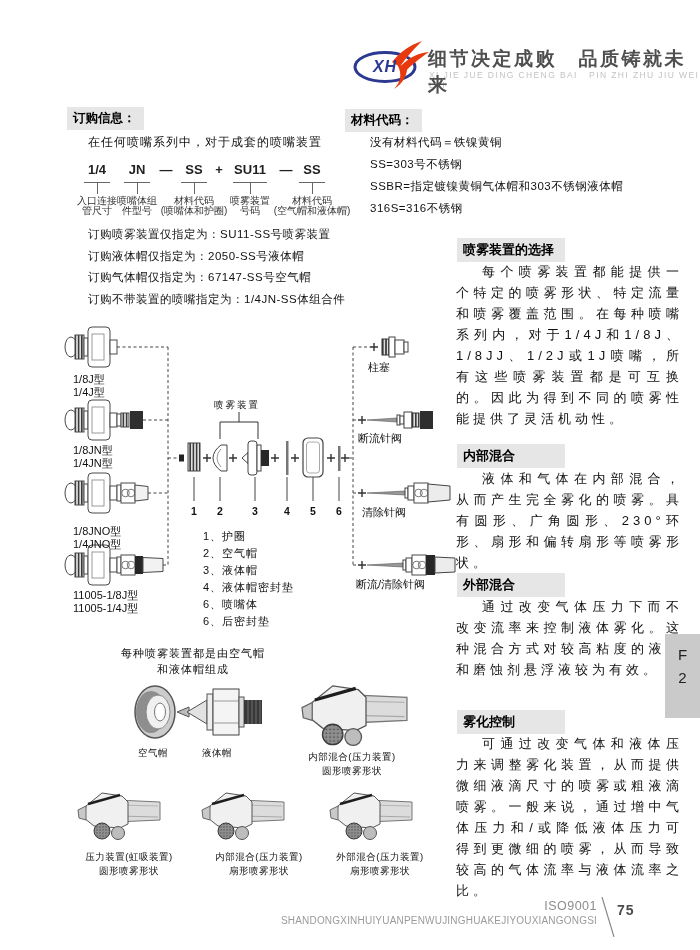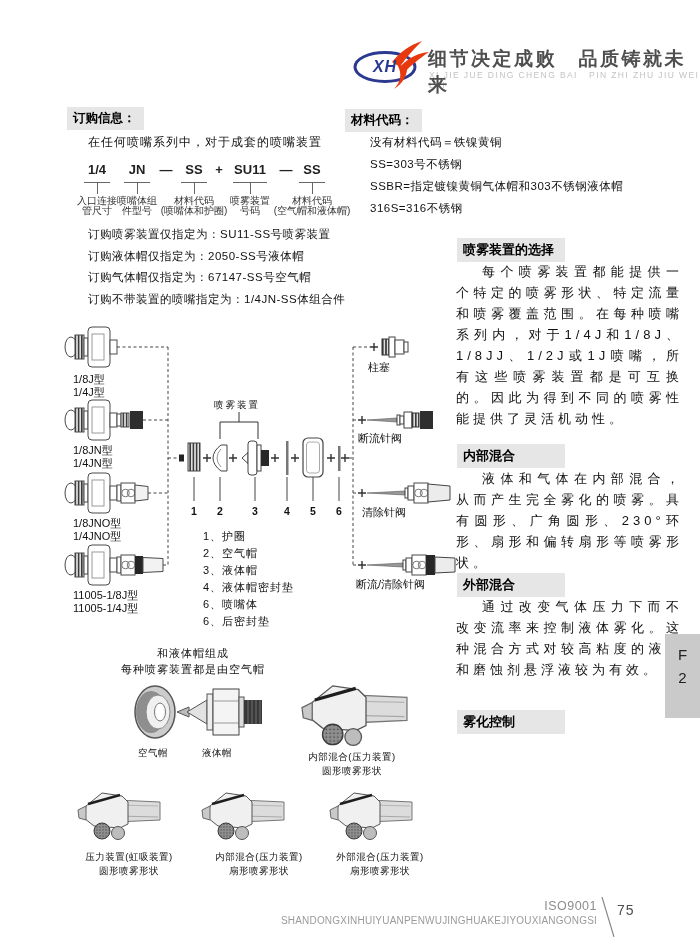--- a/index.html
+++ b/index.html
@@ -34,21 +34,21 @@
   .capcap { position:absolute; left:48px; top:7px; width:180px; text-align:center; font-size:11px; line-height:16px; letter-spacing:1px; color:#111; }
   .caplbl { position:absolute; text-align:center; font-size:9.5px; line-height:13.5px; letter-spacing:0.5px; color:#111; }
 
   .tab { position:absolute; left:665px; top:634px; width:35px; height:84px; background:#cacaca; text-align:center; }
   .tab div { font-size:15px; color:#222; }
   .tab .t1 { margin-top:12px; }
   .tab .t2 { margin-top:6px; }
 
   .iso { position:absolute; left:437px; top:899px; width:160px; text-align:right; font-size:12.5px; color:#8d8d8d; letter-spacing:0.5px; }
   .company { position:absolute; left:170px; top:915px; width:427px; text-align:right; font-size:10px; color:#9b9b9b; letter-spacing:0.2px; white-space:nowrap; }
-  .pageno { position:absolute; left:617px; top:902px; font-size:14px; font-weight:normal; color:#4c4c4c; letter-spacing:1px; }
+  .pageno { position:absolute; left:617px; top:902px; font-size:14px; font-weight:bold; color:#4c4c4c; letter-spacing:1px; }
 </style>
 </head>
 <body>
 
 <div class="page">
 
   <svg class="abs" style="left:352px;top:40px" width="78" height="50" viewBox="0 0 78 50">
     <ellipse cx="33" cy="27" rx="30" ry="14.5" fill="none" stroke="#2b3990" stroke-width="3"></ellipse>
     <path d="M40 22 C48 12 58 5 70 1 C60 11 52 20 48 27 Z" fill="#e8380d"></path>
     <path d="M48 27 C56 18 66 13 77 12 C67 19 58 26 53 32 Z" fill="#e8380d"></path>
@@ -113,20 +113,21 @@
   <div class="shead" style="top:238px">喷雾装置的选择</div>
   <div class="spara" style="top:261px">每个喷雾装置都能提供一个特定的喷雾形状、特定流量和喷雾覆盖范围。在每种喷嘴系列内，对于1/4J和1/8J、1/8JJ、1/2J或1J喷嘴，所有这些喷雾装置都是可互换的。因此为得到不同的喷雾性能提供了灵活机动性。</div>
 
   <div class="shead" style="top:444px">内部混合</div>
   <div class="spara" style="top:468px">液体和气体在内部混合，从而产生完全雾化的喷雾。具有圆形、广角圆形、230°环形、扇形和偏转扇形等喷雾形状。</div>
 
   <div class="shead" style="top:573px">外部混合</div>
   <div class="spara" style="top:596px">通过改变气体压力下而不改变流率来控制液体雾化。这种混合方式对较高粘度的液体和磨蚀剂悬浮液较为有效。</div>
 
   <div class="shead" style="top:710px">雾化控制</div>
+  <div class="spara" style="top:733px">可通过改变气体和液体压力来调整雾化装置，从而提供微细液滴尺寸的喷雾或粗液滴喷雾。一般来说，通过增中气体压力和/或降低液体压力可得到更微细的喷雾，从而导致较高的气体流率与液体流率之比。</div>
 
   <div class="diagram">
     <svg width="405" height="300" viewBox="0 0 405 300">
       <defs>
         <pattern id="hv" width="3.2" height="4" patternUnits="userSpaceOnUse">
           <rect width="3.2" height="4" fill="#dedede"></rect>
           <rect width="1.6" height="4" fill="#3a3a3a"></rect>
         </pattern>
         <g id="nozbase" stroke="#4a4a4a" stroke-width="1" fill="#fff">
           <ellipse cx="6" cy="0" rx="6" ry="10"></ellipse>
@@ -252,21 +253,21 @@
 
     
     <div class="dlabel" style="left:18px;top:48px">
       <div>1/8J型</div>
       <div>1/4J型</div>
     </div>
     <div class="dlabel" style="left:18px;top:119px">
       <div>1/8JN型</div>
       <div>1/4JN型</div>
     </div>
-    <div class="dlabel" style="left:18px;top:192px">
+    <div class="dlabel" style="left:18px;top:200px">
       <div>1/8JNO型</div>
       <div>1/4JNO型</div>
     </div>
     <div class="dlabel" style="left:18px;top:264px">
       <div>11005-1/8J型</div>
       <div>11005-1/4J型</div>
     </div>
 
     <div class="asmlbl">喷雾装置</div>
 
@@ -285,22 +286,22 @@
     <div class="plist" style="left:148px;top:289px">6、后密封垫</div>
 
     <div class="dlabel" style="left:313px;top:36px">柱塞</div>
     <div class="dlabel" style="left:303px;top:107px">断流针阀</div>
     <div class="dlabel" style="left:307px;top:181px">清除针阀</div>
     <div class="dlabel" style="left:301px;top:253px">断流/清除针阀</div>
   </div>
 
   <div class="caps">
     <div class="capcap">
+      <div>每种喷雾装置都是由空气帽</div>
       <div>和液体帽组成</div>
-      <div>每种喷雾装置都是由空气帽</div>
     </div>
 
     <svg class="abs" style="left:0;top:0" width="430" height="258" viewBox="0 0 430 258">
       <defs>
         <pattern id="hv2" width="3" height="3" patternUnits="userSpaceOnUse">
           <rect width="3" height="3" fill="#8f8f8f"></rect>
           <circle cx="1" cy="1" r="0.7" fill="#4d4d4d"></circle>
         </pattern>
         <g id="xsect">
           <polygon points="38,10 82,12 82,30 38,32" fill="#dcdcdc" stroke="#777"></polygon>

